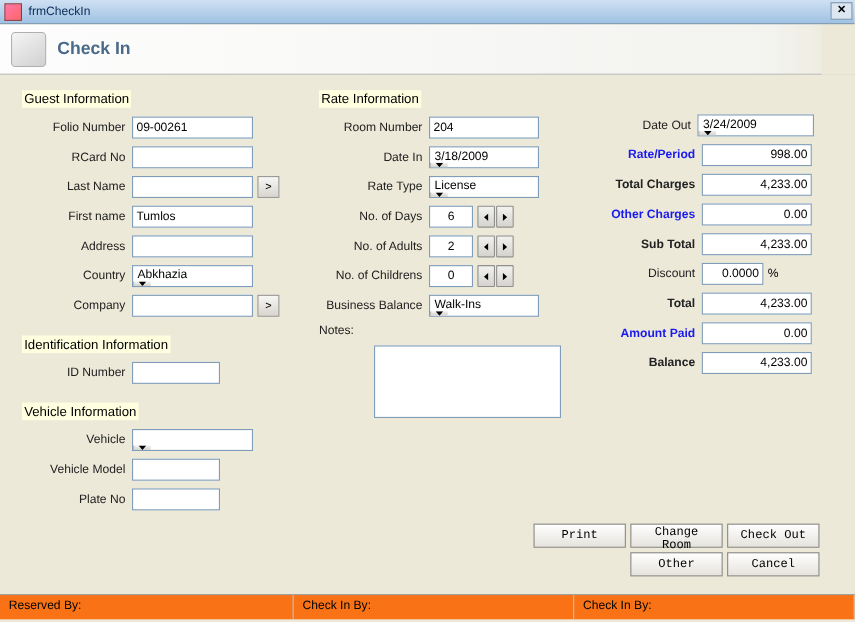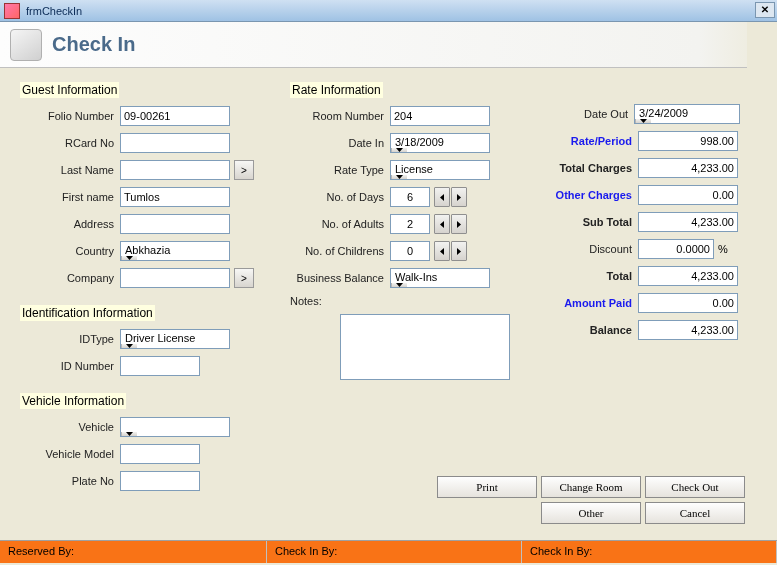--- a/index.html
+++ b/index.html
@@ -55,21 +55,21 @@
   }
   .header-band .big-icon {
     width: 32px; height: 32px;
     background: linear-gradient(145deg, #f5f5f5, #d0d0d0);
     border: 1px solid #b0b0b0;
     border-radius: 4px;
     margin-right: 10px;
   }
   .header-band .big-title {
     font-family: "Trebuchet MS", Tahoma, Arial, sans-serif;
-    font-size: 20px;
+    font-size: 16px;
     font-weight: bold;
     color: #4a6a8a;
   }
   .header-band .side-strip {
     width: 30px; height: 46px;
     background: #ece9d8;
     margin-left: auto;
   }
   .form-area {
     padding: 10px 15px 8px 20px;
@@ -168,26 +168,26 @@
     position: absolute;
     right: 32px;
     bottom: 16px;
     display: flex;
     flex-direction: column;
     gap: 4px;
     align-items: flex-end;
   }
   .action-row .btn-line { display: flex; gap: 4px; }
   .wbtn {
-    width: 100px; height: 22px;
+    width: 84px; height: 22px;
     background: linear-gradient(#fefefe,#e6e3dd);
     border: 1px solid #8b8b8b;
     font-size: 11px;
     cursor: pointer;
-    font-family: Liberation Serif, serif;
+    font-family: Liberation Mono, monospace;
   }
   .status-bar {
     height: 23px;
     border-top: 1px solid #a0a0a0;
     background: #f97316;
     display: flex;
   }
   .status-cell {
     border-right: 1px solid #c0c0c0;
     padding: 4px 8px;
@@ -253,31 +253,20 @@
       <div class="row">
         <span class="lbl">Company</span>
         <input type="text" class="txt w110" value="" style="">
         <button class="small-btn">&gt;</button>
       </div>
 
       <div style="height:6px"></div>
       <div class="section-title">Identification Information</div>
 
       <div class="row">
-        <span class="lbl">IDType</span>
-        <span class="select-wrap w110">
-          <span class="sel-text">Driver License</span>
-          <span class="dd-btn">
-              <svg width="7" height="4">
-                <polygon points="0,0 7,0 3.5,4" fill="#000"></polygon>
-              </svg>
-            </span>
-        </span>
-      </div>
-      <div class="row">
         <span class="lbl">ID Number</span>
         <input type="text" class="txt" style="width: 80px;" value="">
       </div>
 
       <div style="height:6px"></div>
       <div class="section-title">Vehicle Information</div>
 
       <div class="row">
         <span class="lbl">Vehicle</span>
         <span class="select-wrap w110">
@@ -420,21 +409,21 @@
       <div class="row">
         <span class="lbl link">Other Charges</span>
         <input type="text" class="txt txt-right" style="width: 100px;" value="0.00">
       </div>
       <div class="row">
         <span class="lbl bold">Sub Total</span>
         <input type="text" class="txt txt-right" style="width: 100px;" value="4,233.00">
       </div>
       <div class="row">
         <span class="lbl">Discount</span>
-        <input type="text" class="txt txt-right" style="width: 76px;" value="0.0000">
+        <input type="text" class="txt txt-right" style="width: 56px;" value="0.0000">
         <span class="pct">%</span>
       </div>
       <div class="row">
         <span class="lbl bold">Total</span>
         <input type="text" class="txt txt-right" style="width: 100px;" value="4,233.00">
       </div>
       <div class="row">
         <span class="lbl link">Amount Paid</span>
         <input type="text" class="txt txt-right" style="width: 100px;" value="0.00">
       </div>

